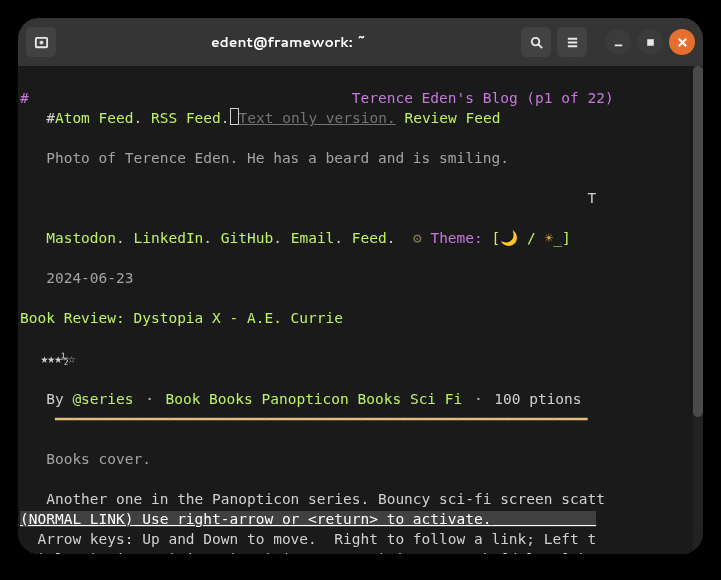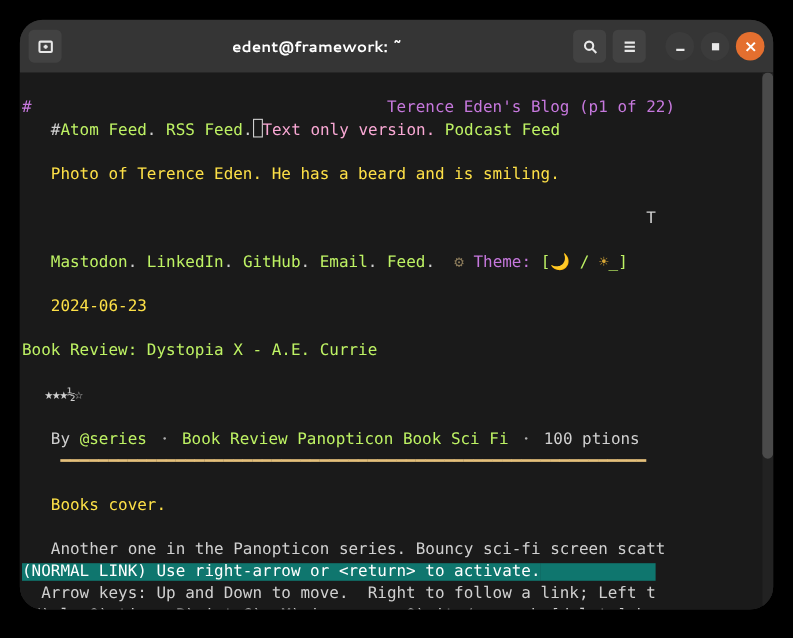--- a/index.html
+++ b/index.html
@@ -69,32 +69,32 @@
     background: #222;
   }
   .scrollbar-thumb {
     position: absolute;
     right: 0; top: 0;
     width: 10px; height: 72%;
     background: #4a4a4a;
     border-radius: 5px;
   }
   .c-purple { color: #c678dd; }
-  .c-yellow { color: #fde047; }
-  .c-yellow-u { color: #f9a8d4; }
+  .c-yellow { color: #a3a3a3; }
+  .c-yellow-u { color: #737373; text-decoration: underline; }
   .c-green { color: #bef264; }
   .c-gray { color: #d0d0d0; }
   .c-lgray { color: #b0b0b0; }
   .cursor-box {
     display: inline-block;
     width: 9px; height: 17px;
     border: 1px solid #d0d0d0;
     vertical-align: -2px;
   }
-  .hl-blue { background: #0f766e; color: #fff; }
+  .hl-blue { background: #404040; color: #fff; text-decoration: underline; }
   .moon { color: #5a7fb8; }
   .sun { color: #d6a637; }
   .gear { color: #8a7a5a; }
   .stars { color: #d0d0d0; letter-spacing: -1px; font-size: 13px; }
   .rule { color: #e5c07b; }
 </style>
 </head>
 <body>
 
 <div class="window">
@@ -134,35 +134,35 @@
     <div class="tb-btn circle close">
       <svg viewBox="0 0 16 16">
           <line x1="4" y1="4" x2="12" y2="12"></line>
           <line x1="12" y1="4" x2="4" y2="12"></line>
         </svg>
     </div>
   </div>
 
   <div class="term">
 <span class="c-purple">#</span><span>                                     </span><span class="c-purple">Terence Eden's Blog (p1 of 22)</span>
-<span>   #</span><span class="c-green">Atom Feed</span><span>. </span><span class="c-green">RSS Feed</span><span>.</span><span class="cursor-box"></span><span class="c-yellow-u">Text only version.</span><span> </span><span class="c-green">Podcast Feed</span>
+<span>   #</span><span class="c-green">Atom Feed</span><span>. </span><span class="c-green">RSS Feed</span><span>.</span><span class="cursor-box"></span><span class="c-yellow-u">Text only version.</span><span> </span><span class="c-green">Review Feed</span>
 
 <span class="c-yellow">   Photo of Terence Eden. He has a beard and is smiling.</span>
 
 <span>                                                                 </span><span class="c-gray">T</span>
 
 <span>   </span><span class="c-green">Mastodon</span><span>. </span><span class="c-green">LinkedIn</span><span>. </span><span class="c-green">GitHub</span><span>. </span><span class="c-green">Email</span><span>. </span><span class="c-green">Feed</span><span>.  </span><span class="gear">⚙</span><span> </span><span class="c-purple">Theme:</span><span> </span><span class="c-green">[</span><span class="moon">🌙</span><span> </span><span class="c-green">/</span><span> </span><span class="sun">☀</span><span class="c-green">_]</span>
 
 <span class="c-yellow">   2024-06-23</span>
 
 <span class="c-green">Book Review: Dystopia X - A.E. Currie</span>
 
 <span class="stars">   ★★★½☆</span>
 
-<span>   By </span><span class="c-green">@series</span><span class="c-lgray"> ・ </span><span class="c-green">Book Review Panopticon Book Sci Fi</span><span class="c-lgray"> ・ </span><span>100 ptions</span>
+<span>   By </span><span class="c-green">@series</span><span class="c-lgray"> ・ </span><span class="c-green">Book Books Panopticon Books Sci Fi</span><span class="c-lgray"> ・ </span><span>100 ptions</span>
 <span class="rule">    ━━━━━━━━━━━━━━━━━━━━━━━━━━━━━━━━━━━━━━━━━━━━━━━━━━━━━━━━━━━━━</span>
 
 <span class="c-yellow">   Books cover.</span>
 
 <span>   Another one in the Panopticon series. Bouncy sci-fi screen scatt</span>
 <span class="hl-blue">(NORMAL LINK) Use right-arrow or &lt;return&gt; to activate.</span><span class="hl-blue">            </span>
 <span>  Arrow keys: Up and Down to move.  Right to follow a link; Left t</span>
 <span> H)elp O)ptions P)rint G)o M)ain screen Q)uit /=search [delete]=h</span>
     <div class="scrollbar">
       <div class="scrollbar-thumb"></div>

